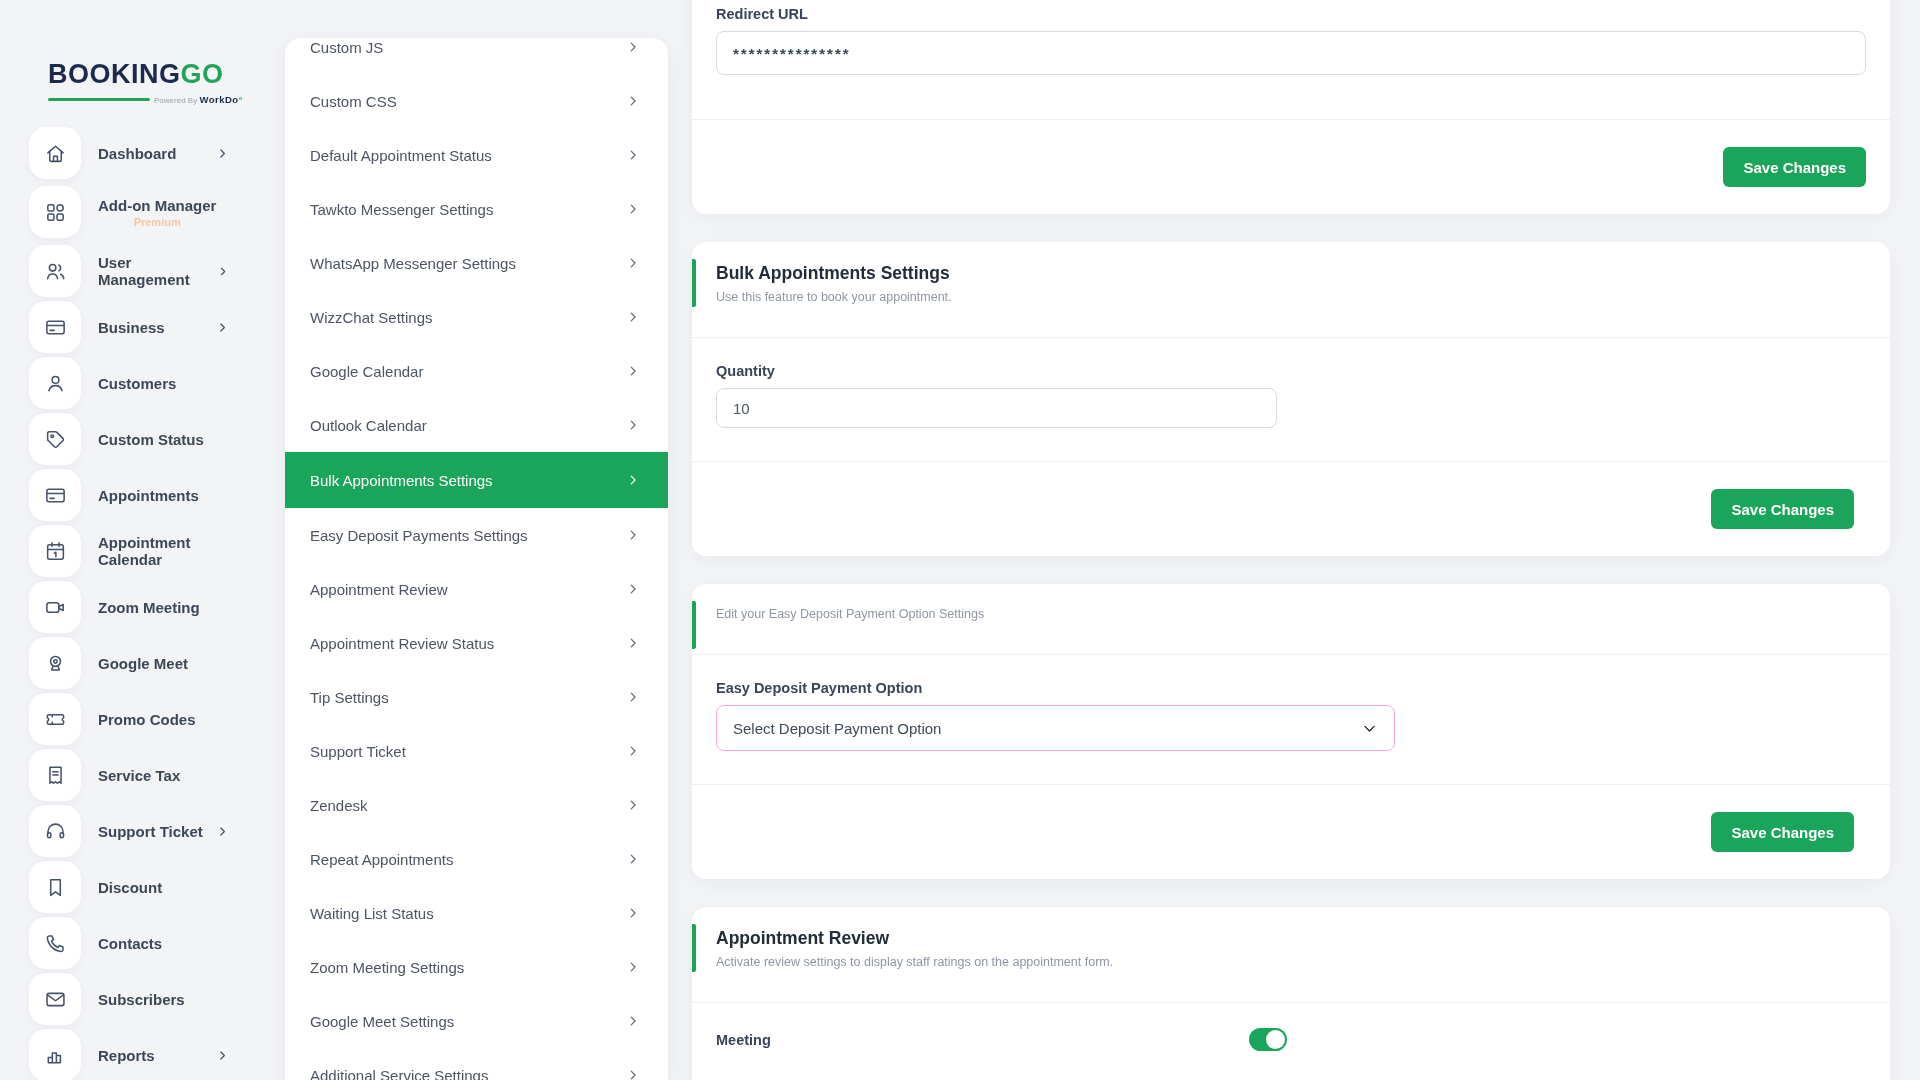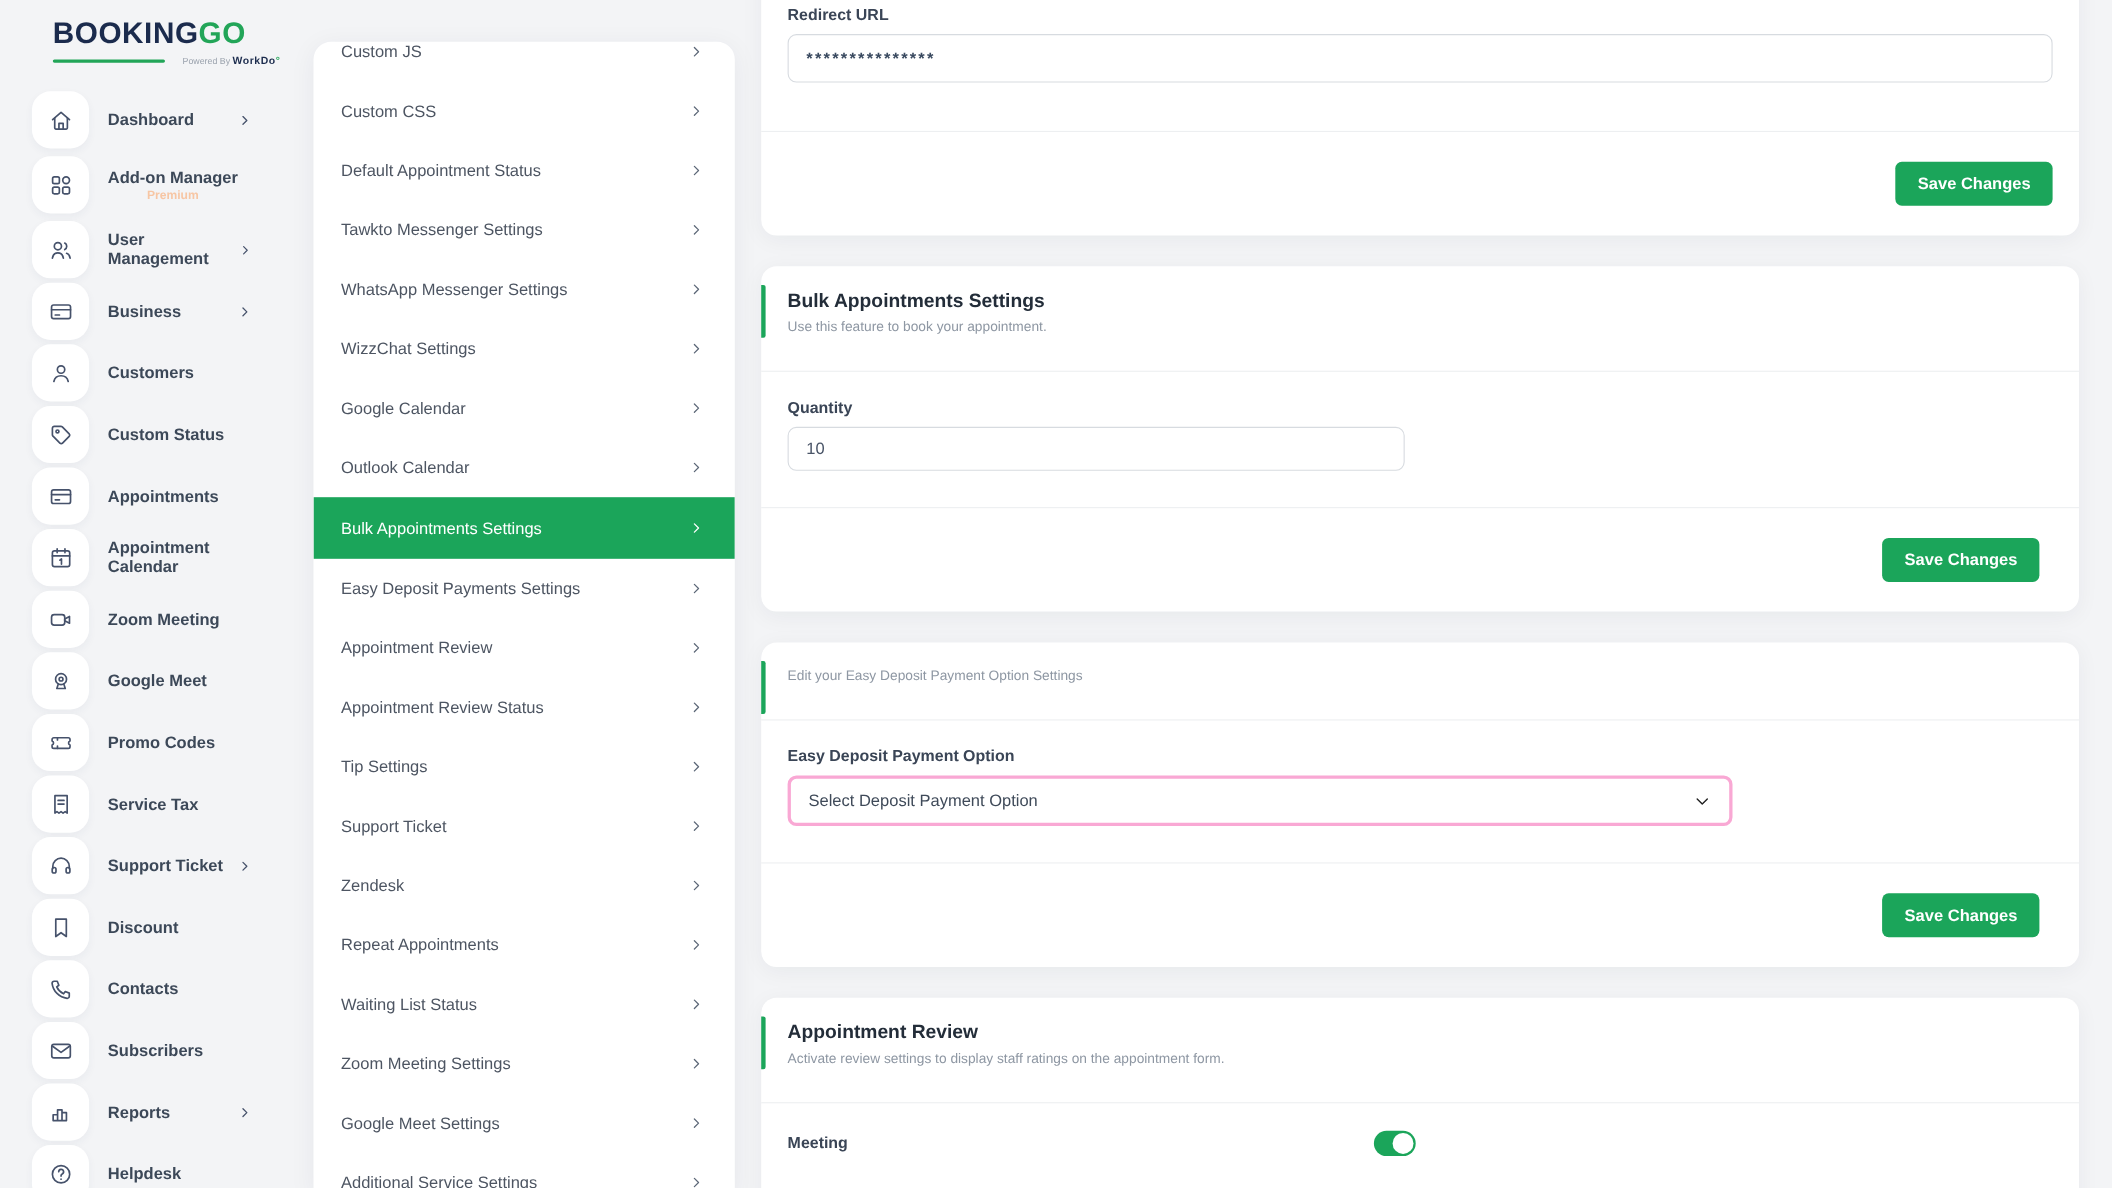--- a/index.html
+++ b/index.html
@@ -7,25 +7,25 @@
   body {
     font-family: "Liberation Sans", "DejaVu Sans", sans-serif;
     background: #f3f4f6;
     color: #3c4858;
   }
   .app { display: flex; width: 1920px; height: 1080px; }
 
   
   .sidebar { width: 285px; flex: 0 0 285px; padding-top: 16px; overflow: hidden; }
   .logo { padding-left: 48px; }
-  .logo-text { font-size: 27px; font-weight: 800; letter-spacing: .5px; color: #1b2b4d; line-height: 28px; }
+  .logo-text { font-size: 27px; font-weight: 800; letter-spacing: .5px; color: #1b2b4d; line-height: 28px; margin-top: 44px; }
   .logo-text .accent { color: #22a558; }
   .logo-sub { display: flex; align-items: center; width: 205px; margin-top: 6px; }
   .logo-line { flex: 0 0 102px; height: 3px; border-radius: 2px; background: #22a558; }
-  .powered { margin-left: 16px; font-size: 8px; color: #9aa2ad; white-space: nowrap; }
+  .powered { margin-left: 4px; font-size: 8px; color: #9aa2ad; white-space: nowrap; }
   .powered b { font-size: 9.5px; color: #1b2b4d; letter-spacing: .5px; }
   .powered b i { color: #22a558; font-style: normal; }
   #sidebar-nav { margin-top: 20px; }
   .side-item { display: flex; align-items: center; height: 56px; padding-left: 29px; padding-right: 56px; cursor: pointer; }
   .side-item.two-line { height: 62px; }
   .chip { flex: 0 0 52px; width: 52px; height: 52px; background: #ffffff; border-radius: 17px;
           display: flex; align-items: center; justify-content: center;
           box-shadow: 0 3px 8px rgba(40,60,90,.05); }
   .chip svg { width: 23px; height: 23px; stroke: #46526b; fill: none; stroke-width: 1.6; stroke-linecap: round; stroke-linejoin: round; }
   .side-text { margin-left: 17px; display: flex; flex-direction: column; align-items: flex-start; }
@@ -55,21 +55,21 @@
   .card-header h2 { font-size: 17.5px; font-weight: 700; color: #232d39; line-height: 25px; }
   .card-header p { font-size: 12.5px; color: #8e97a3; margin-top: 3px; line-height: 17px; }
   .card-body { border-top: 1px solid #edeff1; padding: 25px 24px 33px 24px; }
   .card-top .card-body { border-top: none; padding: 46px 24px 44px 24px; }
   .field-label { display: block; font-size: 14.5px; font-weight: 600; color: #3a4556; margin-bottom: 9px; }
   .text-input { display: block; width: 100%; height: 44px; border: 1px solid #d7dbe0; border-radius: 8px;
                 padding: 0 16px; font-size: 15px; color: #4a5568; background: #fff; outline: none;
                 font-family: "Liberation Sans", "DejaVu Sans", sans-serif; }
   .text-input.masked { letter-spacing: 2px; font-weight: 600; color: #3a4a60; }
   .text-input.qty { width: 561px; height: 40px; }
-  .select { width: 859px; height: 46px; border: 3px solid #f9a8d4; border-radius: 8px; background: #fff;
+  .select { width: 679px; height: 46px; border: 1px solid #f9a8d4; border-radius: 8px; background: #fff;
             display: flex; align-items: center; padding: 0 16px; cursor: pointer; }
   .select-value { font-size: 15px; color: #3f4a59; }
   .select-chev { margin-left: auto; width: 17px; height: 17px; stroke: #222; fill: none; stroke-width: 1.8; stroke-linecap: round; stroke-linejoin: round; }
   .card-footer { border-top: 1px solid #edeff1; padding: 27px 36px 27px 24px; display: flex; justify-content: flex-end; }
   .card-top .card-footer { padding-right: 24px; }
   .btn-save { height: 40px; padding: 0 20px; background: #1ba55a; color: #fff; border: none; border-radius: 6px;
               font-size: 15px; font-weight: 600; cursor: pointer; font-family: "Liberation Sans", "DejaVu Sans", sans-serif; }
   .rating-row { display: flex; align-items: center; }
   .rating-row .field-label { margin-bottom: 0; }
   .toggle { margin-left: 478px; width: 38px; height: 23px; border-radius: 12px; background: #c9ced4; position: relative; cursor: pointer; flex: 0 0 38px; }

